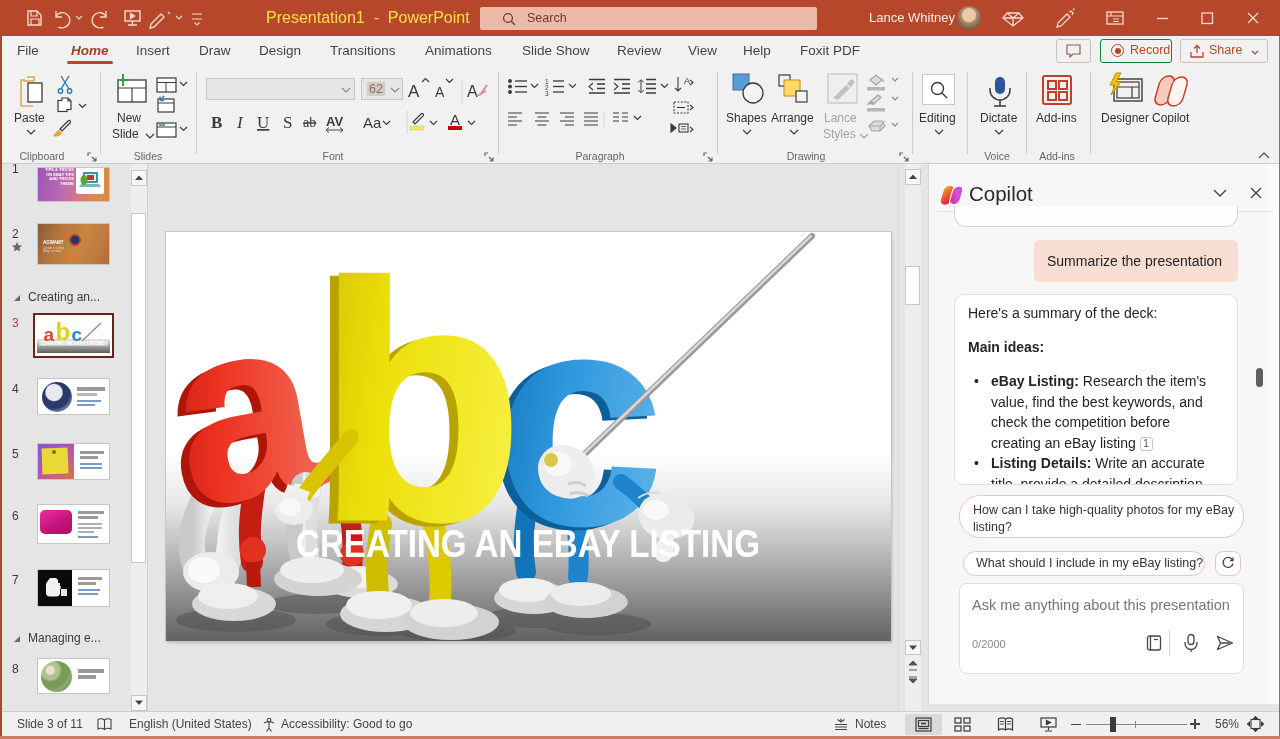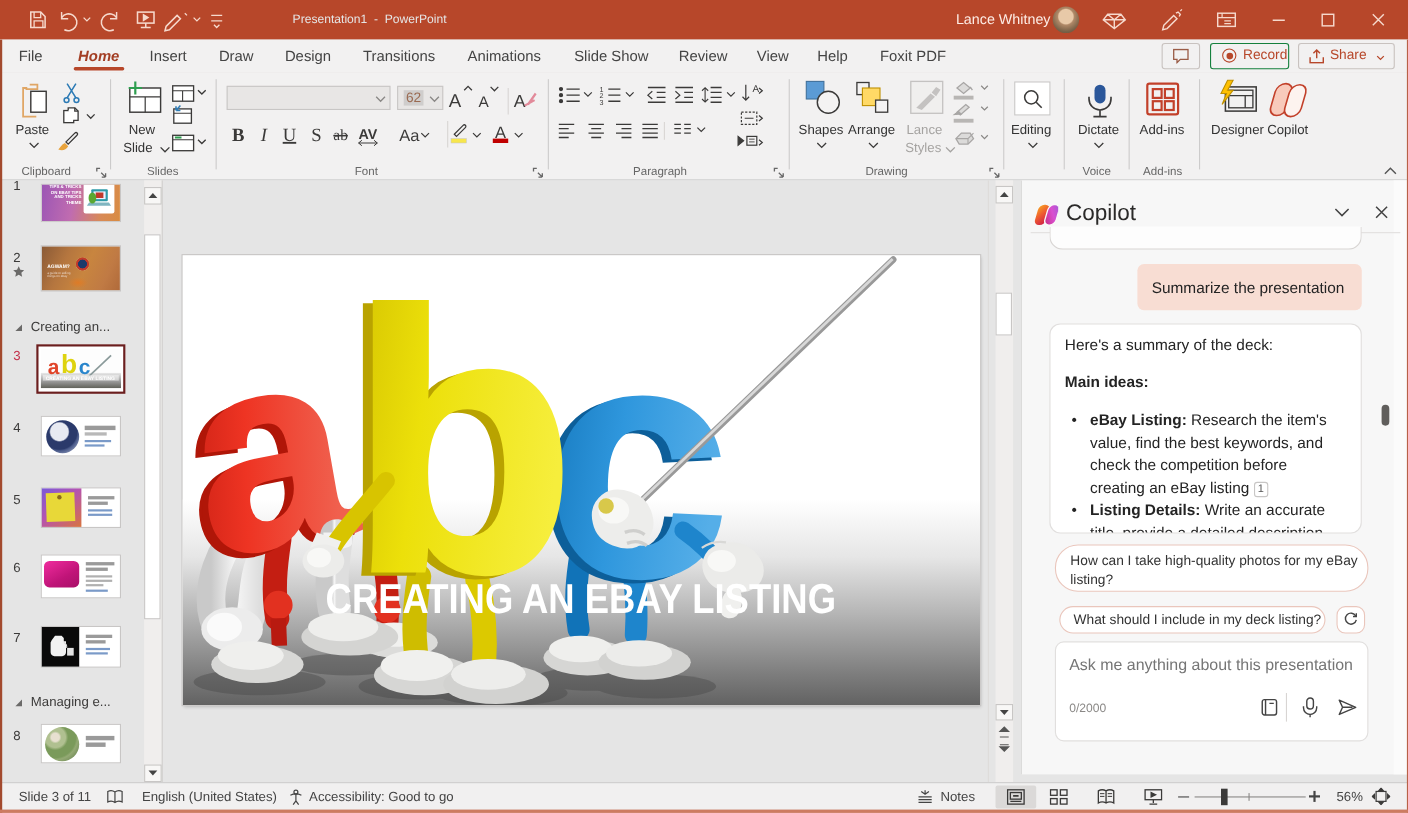--- a/index.html
+++ b/index.html
@@ -1,21 +1,21 @@
 <!DOCTYPE html>
 <html><head>
 <meta charset="utf-8">
 <style>
 * { margin:0; padding:0; box-sizing:border-box; }
 html,body { width:1280px; height:739px; overflow:hidden; }
 body { font-family:"Liberation Sans", sans-serif; position:relative; background:#e5e5e5; }
 
 
 #titlebar { position:absolute; left:0; top:0; width:1280px; height:36px; background:#b7472a; }
-#ttext { position:absolute; left:266px; top:0; height:24px; line-height:36px; color:#e5e5e5; font-size:11px; }
+#ttext { position:absolute; left:266px; top:0; height:24px; line-height:36px; color:#fde047; font-size:16px; }
 #searchbox { position:absolute; left:480px; top:7px; width:337px; height:23px; background:#edb9a6; border-radius:2px; color:#6d3a2a; font-size:12.5px; line-height:23px; }
 
 
 #tabrow { position:absolute; left:0; top:36px; width:1280px; height:30px; background:#f2f1f1; }
 .tab { position:absolute; top:0; height:30px; line-height:30px; font-size:13.5px; color:#444; }
 .tab.active { color:#a33e24; font-weight:bold; }
 .tab.active::after { content:""; position:absolute; left:-4px; right:-4px; bottom:2px; height:3px; background:#b7472a; border-radius:2px; }
 
 
 #ribbon { position:absolute; left:0; top:66px; width:1280px; height:98px; background:#f2f1f1; border-bottom:1px solid #cecdcd; }
@@ -65,20 +65,27 @@
         <path d="M130.5 13.5 l4 2.5 l-4 2.5 z" fill="#f6d9cd"></path>
 
       <path d="M151 24 l10 -10 l3 3 l-10 10 l-4 1 z"></path>
         <path d="M168 12 l2 2" stroke-width="1.2"></path>
       <path d="M176 16 l3 3 l3 -3" stroke-width="1.2"></path>
 
       <path d="M192 14 h10 M192 19 h10 M194.5 22.5 l2.5 2.5 l2.5 -2.5" stroke-width="1.2"></path>
     </g>
   </svg>
   <div id="ttext">Presentation1&nbsp; - &nbsp;PowerPoint</div>
+  <div id="searchbox">
+      <svg width="14" height="14" style="position:absolute;left:22px;top:5px" viewBox="0 0 14 14">
+        <circle cx="6" cy="6" r="4.4" fill="none" stroke="#6d3a2a" stroke-width="1.3"></circle>
+        <path d="M9.3 9.3 L13 13" stroke="#6d3a2a" stroke-width="1.3"></path>
+      </svg>
+      <span style="position:absolute;left:47px;">Search</span>
+    </div>
   <div style="position:absolute;left:869px;top:0;height:36px;line-height:36px;color:#fdece5;font-size:13px;">Lance Whitney</div>
   <div style="position:absolute;left:957px;top:6px;width:24px;height:24px;border-radius:50%;background:radial-gradient(circle at 50% 38%,#e8c9a8 0 34%,#b08968 40%,#7a6248 70%,#5d4a36 100%);"></div>
   <svg width="300" height="36" style="position:absolute;left:980px;top:0">
     <g stroke="#f6d9cd" stroke-width="1.3" fill="none">
 
       <path d="M27 13 h12 l4 5 l-10 8 l-10 -8 z M27 13 l6 5 l6 -5 M23 18 h20 M33 18 v8"></path>
 
       <path d="M78 23 l9 -9 l3 3 l-9 9 l-4 1 z M89 12 l2 -1 l2 2 l-1 2"></path>
         <path d="M93 10 l1.5 -1.5" stroke-width="1.1"></path>
 
@@ -711,21 +718,21 @@
         <span style="position:absolute;left:-17px;top:0;">•</span>
         <b>Listing Details:</b> Write an accurate title, provide a detailed description,
       </div>
     </div>
 
     <div style="position:absolute;left:327px;top:204px;width:7px;height:19px;border-radius:4px;background:#605e5c;"></div>
 
     <div style="position:absolute;left:30px;top:331px;width:285px;height:43px;background:#fff;border:1px solid #eac6bc;border-radius:21px;"></div>
     <div style="position:absolute;left:44px;top:338px;width:262px;font-size:12.5px;color:#333;line-height:16.5px;">How can I take high-quality photos for my eBay listing?</div>
     <div style="position:absolute;left:34px;top:387px;width:242px;height:25px;background:#fff;border:1px solid #eac6bc;border-radius:13px;"></div>
-    <div style="position:absolute;left:47px;top:392px;font-size:12.5px;color:#333;">What should I include in my deck listing?</div>
+    <div style="position:absolute;left:47px;top:392px;font-size:12.5px;color:#333;">What should I include in my eBay listing?</div>
     <div style="position:absolute;left:286px;top:387px;width:26px;height:25px;background:#fff;border:1px solid #eac6bc;border-radius:8px;"></div>
     <svg width="14" height="14" style="position:absolute;left:292px;top:392px" viewBox="0 0 14 14">
         <path d="M11.5 4 A5 5 0 1 0 12 7.5" fill="none" stroke="#444" stroke-width="1.3"></path>
         <path d="M12 1.5 v3 h-3" fill="none" stroke="#444" stroke-width="1.3"></path>
       </svg>
 
     <div style="position:absolute;left:30px;top:419px;width:285px;height:91px;background:#fff;border:1px solid #e1dfde;border-radius:8px;"></div>
     <div style="position:absolute;left:43px;top:433px;font-size:14.5px;color:#757575;">Ask me anything about this presentation</div>
     <div style="position:absolute;left:43px;top:474px;font-size:11px;color:#8a8886;">0/2000</div>
     <svg width="18" height="18" style="position:absolute;left:216px;top:470px" viewBox="0 0 18 18">

